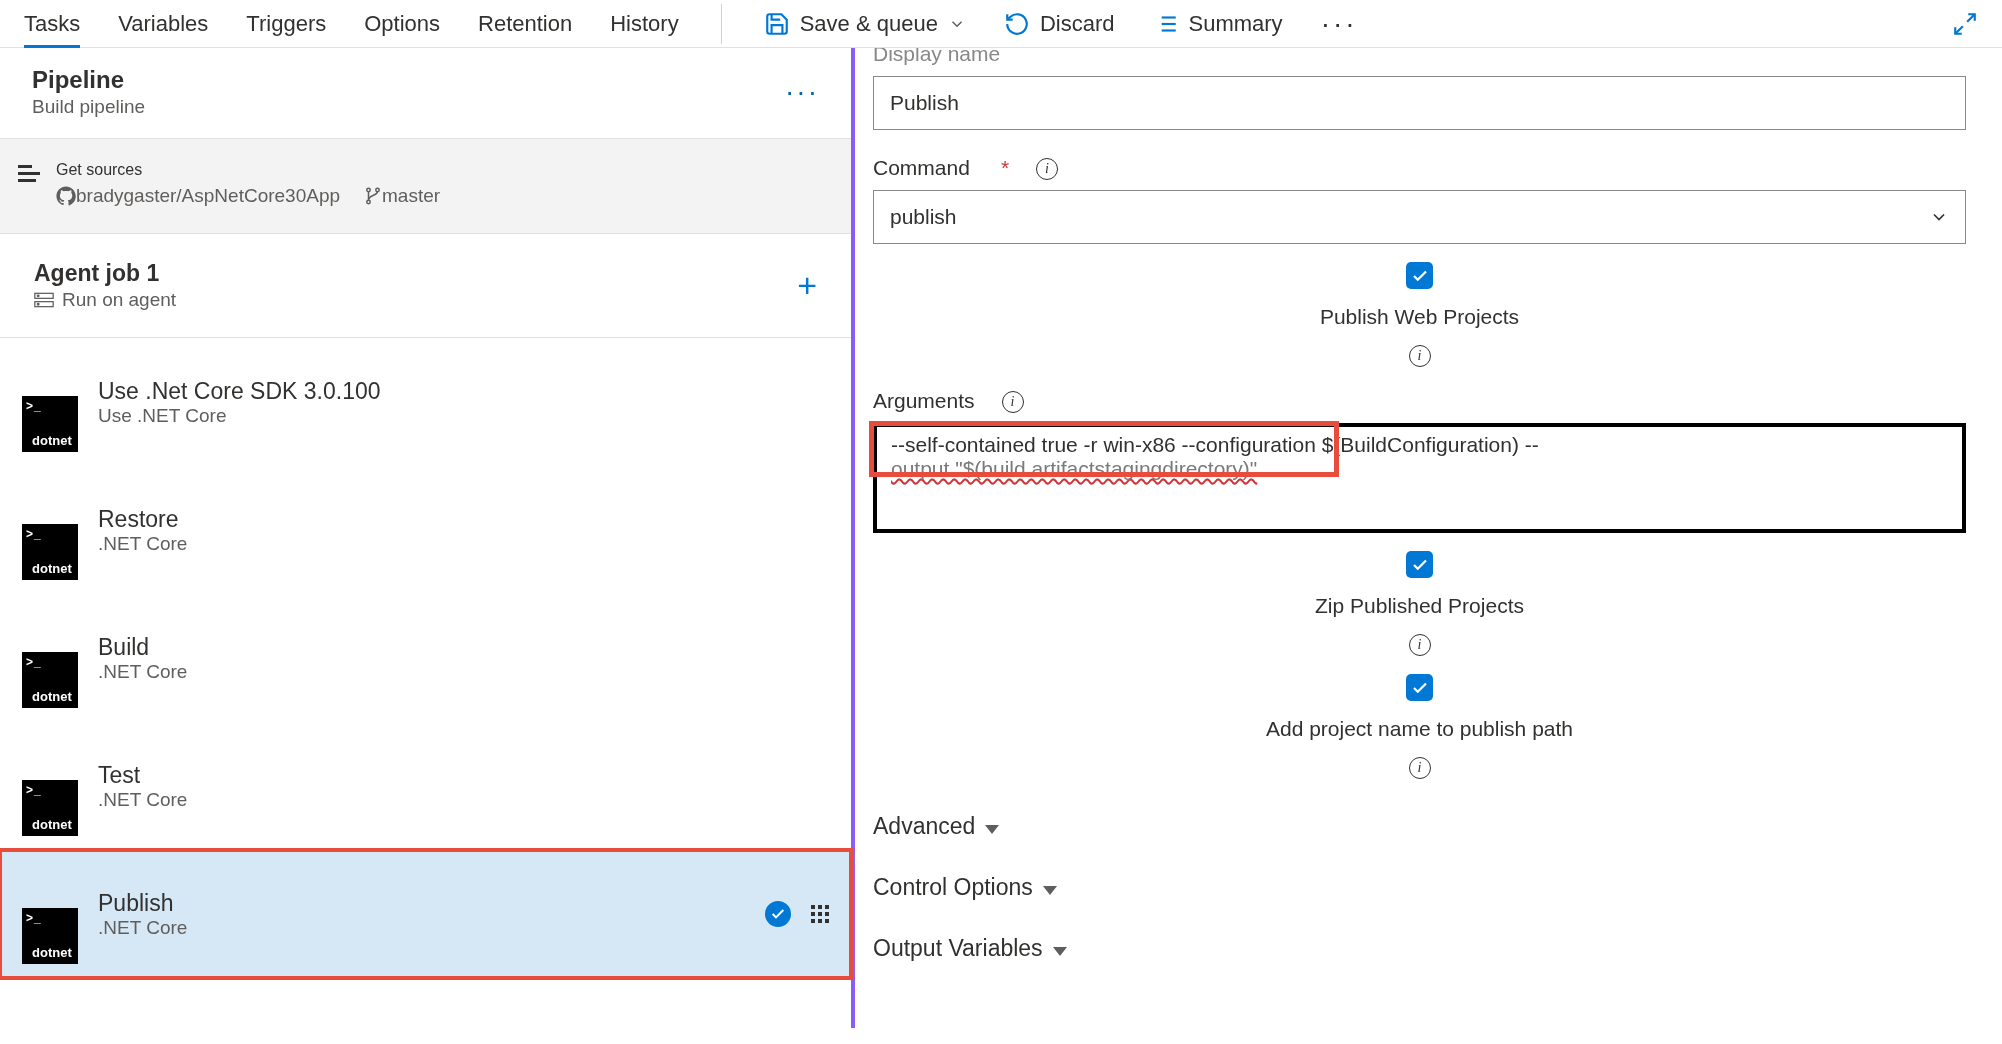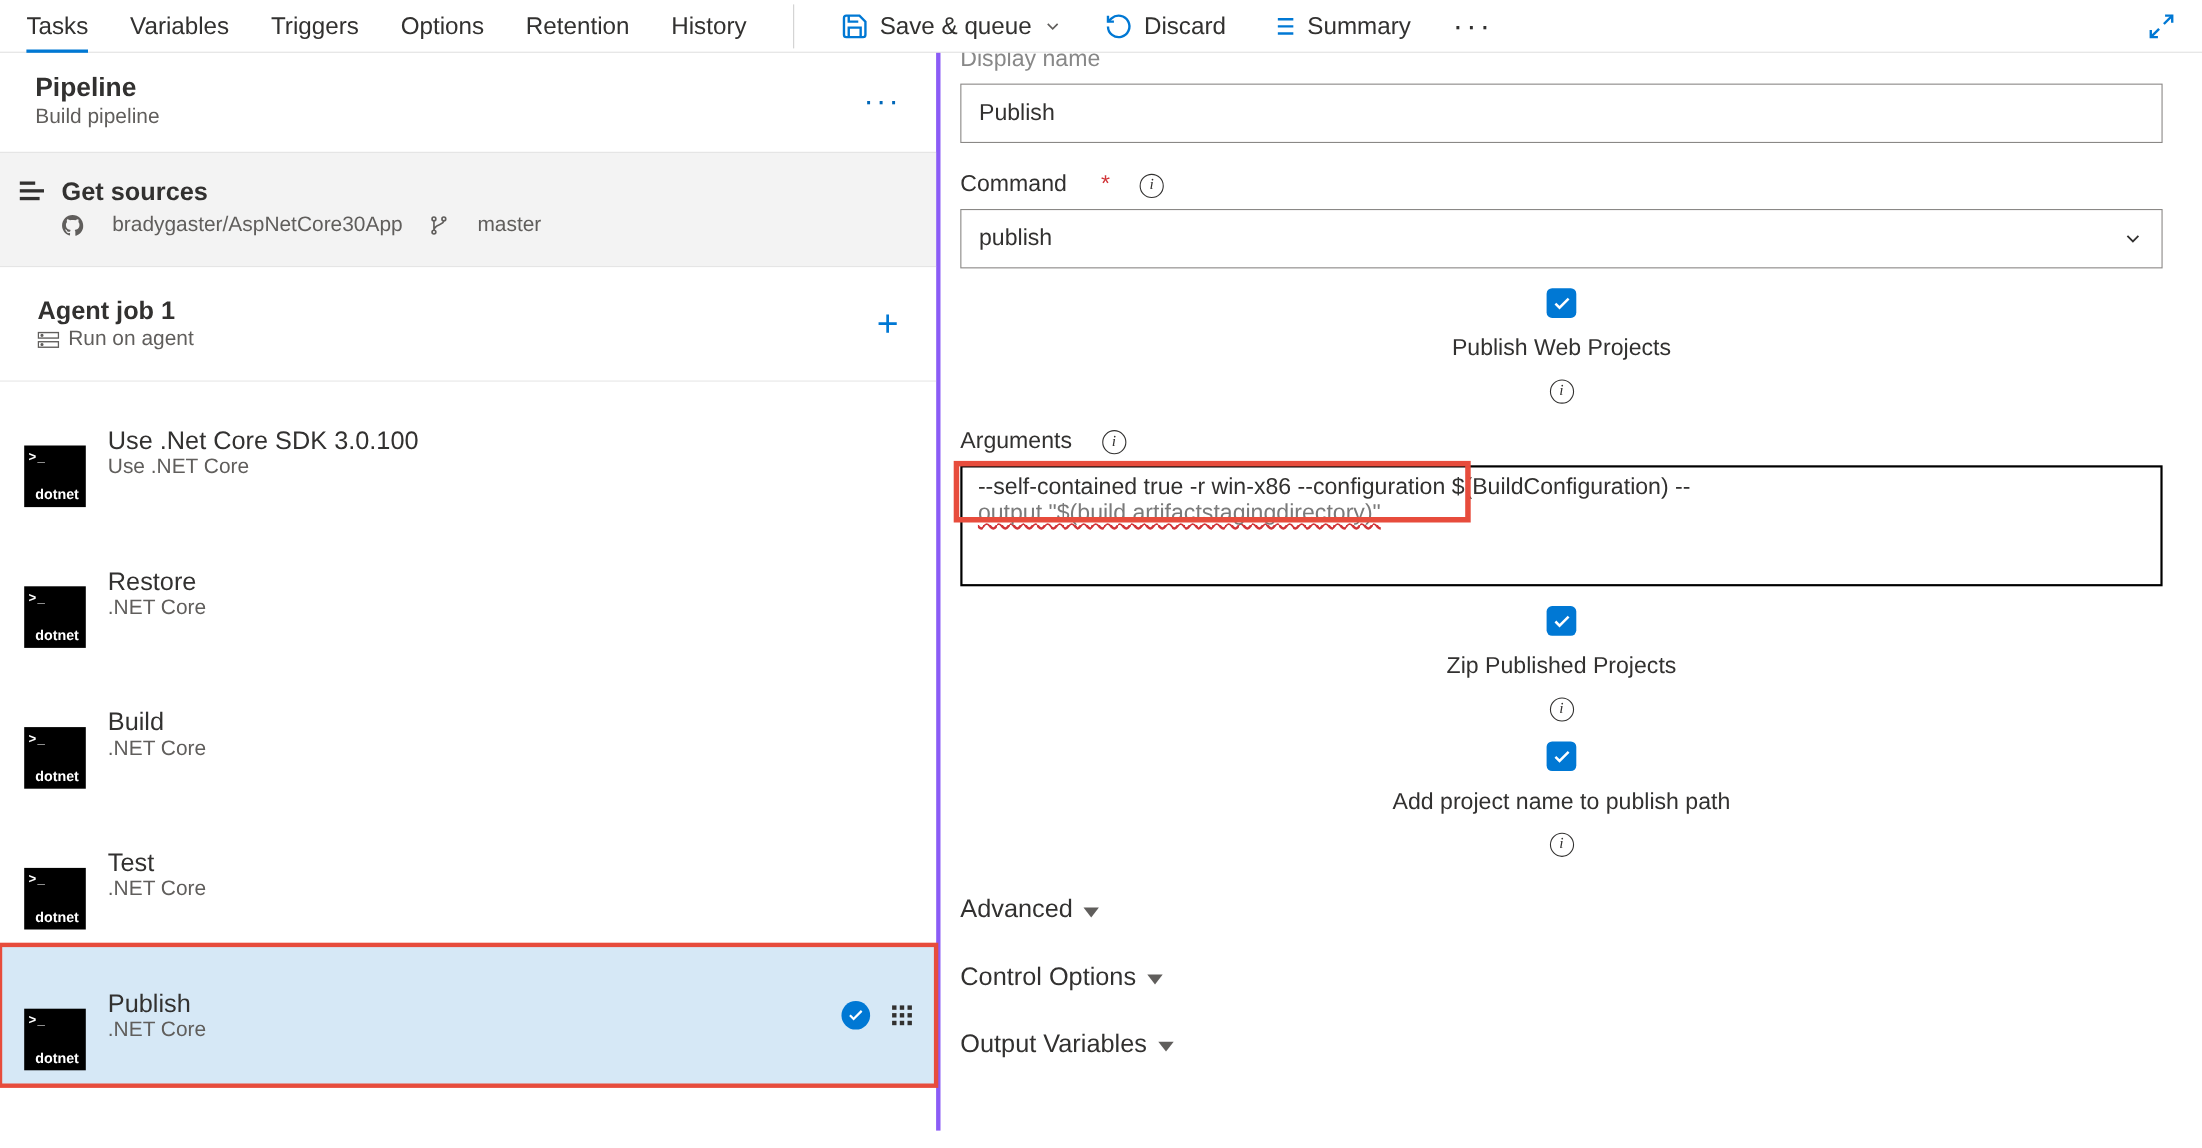--- a/index.html
+++ b/index.html
@@ -24,23 +24,23 @@
   .pipeline-head .titles { flex:1; }
   .pipeline-head h2 { font-size:24px; font-weight:600; }
   .pipeline-head .sub { font-size:19px; color:#605e5c; margin-top:2px; }
   .more-h { color:#0067b8; letter-spacing:2px; font-size:28px; cursor:pointer; }
 
   .get-sources { background:#f3f3f3; display:flex; align-items:flex-start; gap:16px; padding: 22px 32px 26px 18px; }
   .settings-bars { display:flex; flex-direction:column; gap:4px; margin-top:4px; }
   .settings-bars span { width:22px; height:3px; background:#323130; display:block; }
   .settings-bars span:nth-child(1){width:14px}
   .settings-bars span:nth-child(3){width:18px}
-  .gs-main h3 { font-size:23px; font-weight:700; }
+  .gs-main h3 { font-size:16px; font-weight:400; }
   .gs-meta { display:flex; align-items:center; gap:24px; margin-top:6px; color:#605e5c; font-size:19px; }
-  .gs-meta .gh, .gs-meta .br { display:flex; align-items:center; gap:26px; }
+  .gs-meta .gh, .gs-meta .br { display:flex; align-items:center; gap:0; }
 
   .agent-job { display:flex; align-items:center; padding: 26px 34px 26px 34px; background:#fff; }
   .agent-job .titles { flex:1; }
   .agent-job h3 { font-size:23px; font-weight:600; }
   .agent-job .sub { display:flex; align-items:center; gap:8px; color:#605e5c; font-size:19px; margin-top:2px; }
   .plus { color:#0078d4; font-size:34px; font-weight:300; cursor:pointer; }
 
   .tasklist { }
   .task { display:flex; align-items:center; gap:20px; padding: 14px 22px 14px 22px; background:#fff; }
   .task.selected { background:#d6e8f6; outline:4px solid #e74c3c; outline-offset:-2px; }
@@ -57,21 +57,21 @@
   .right { flex:1; padding: 0 36px 0 18px; overflow:hidden; }
   .field { margin-top: 10px; }
   .field-label { font-size:21px; color:#323130; display:flex; align-items:flex-end; gap:27px; margin-bottom:10px; }
   .req { color:#d13438; margin-left:4px; }
   .info { width:22px; height:22px; border:1.6px solid #323130; border-radius:50%; display:inline-flex; align-items:center; justify-content:center; font-size:14px; font-style:italic; font-family: Georgia, serif; }
   .cut-label { font-size:21px; color:#888; margin-top:-6px; }
 
   .textbox { width:100%; border:1px solid #8a8886; padding:14px 16px; font-size:21px; background:#fff; }
   .selectbox { width:100%; border:1px solid #8a8886; padding:14px 16px; font-size:21px; background:#fff; display:flex; align-items:center; }
   .selectbox .val { flex:1; }
-  .argsbox { width:100%; border:2px solid #000000; padding:6px 14px 12px 14px; font-size:21px; background:#fff; position:relative; min-height:110px; }
+  .argsbox { width:100%; border:4px solid #000000; padding:6px 14px 12px 14px; font-size:21px; background:#fff; position:relative; min-height:110px; }
   .argsbox .line2 { color:#7a7a7a; text-decoration: underline wavy #d13438; text-decoration-skip-ink: none; }
   .args-highlight { position:absolute; border:5px solid #e74c3c; pointer-events:none; top:-6px; left:-8px; width:470px; height:56px; }
 
   .checkbox-row { display:flex; align-items:center; gap:16px; margin-top:18px; font-size:21px;flex-direction:column; }
   .cb { width:27px; height:27px; border-radius:5px; background:#0078d4; display:flex; align-items:center; justify-content:center; }
 
   .collapser { font-size:23px; margin-top:34px; display:flex; align-items:center; gap:10px; cursor:pointer; }
   .collapser .chv::after { content:""; display:inline-block; border-left:7px solid transparent; border-right:7px solid transparent; border-top:9px solid #605e5c; }
 
   svg { display:block; }

